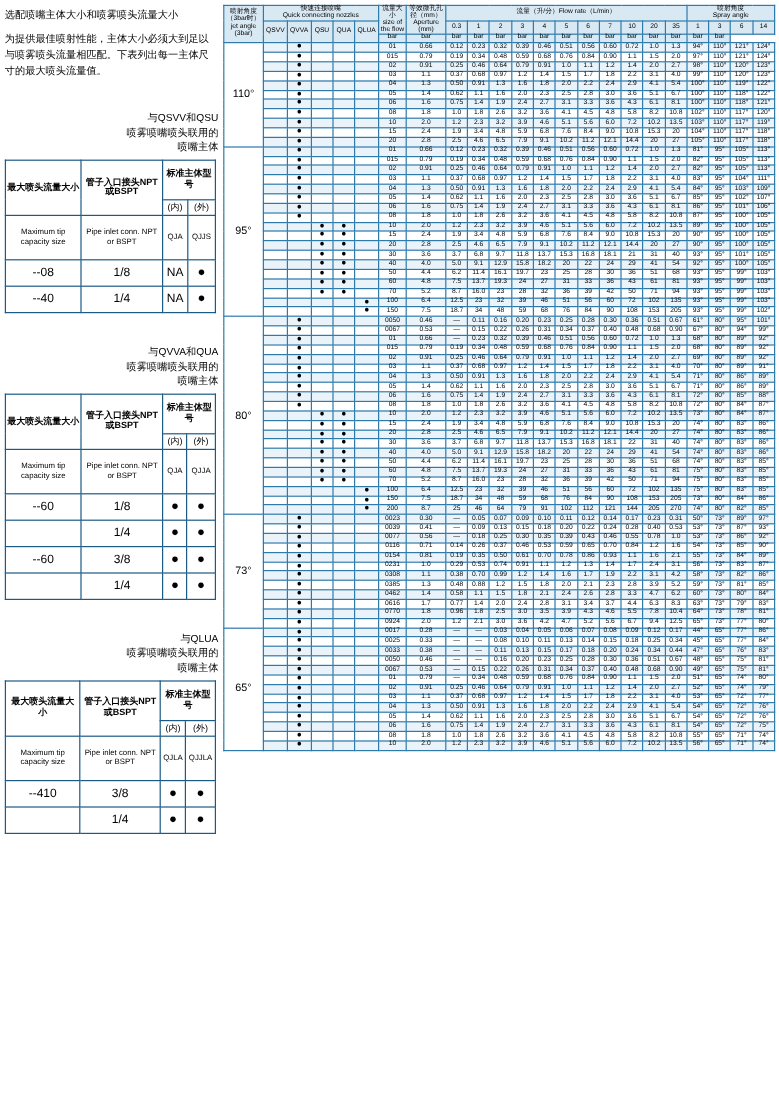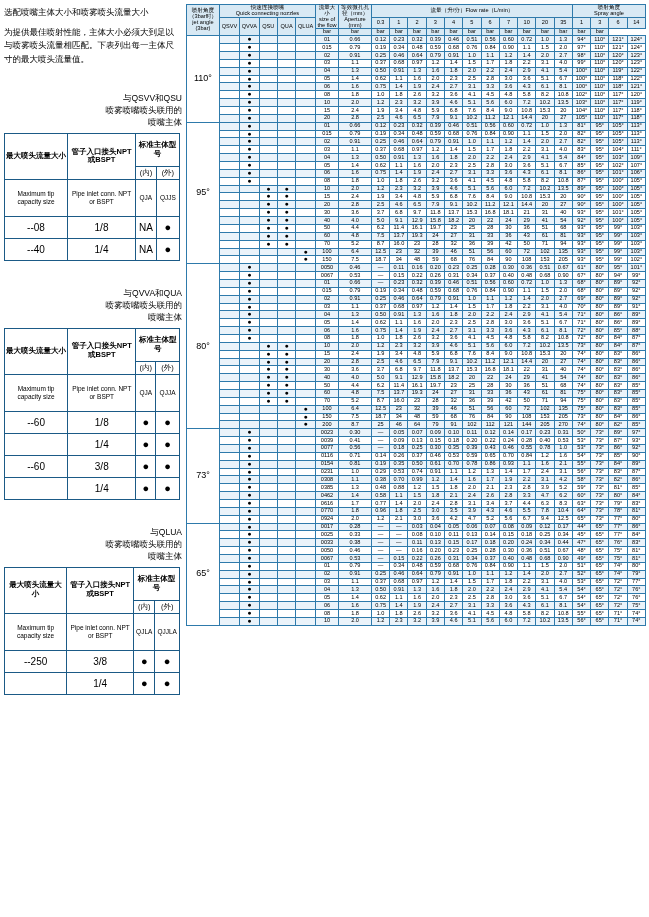--- a/index.html
+++ b/index.html
@@ -123,21 +123,21 @@
             <td>(内)</td>
             <td>(外)</td>
           </tr>
           <tr>
             <td class="hdr2">Maximum tip capacity size</td>
             <td class="hdr2">Pipe inlet conn. NPT or BSPT</td>
             <td class="hdr2">QJLA</td>
             <td class="hdr2">QJJLA</td>
           </tr>
           <tr class="bigrow">
-            <td>--250</td>
+            <td>--410</td>
             <td>3/8</td>
             <td><span class="dot">●</span></td>
             <td><span class="dot">●</span></td>
           </tr>
           <tr class="bigrow">
             <td></td>
             <td>1/4</td>
             <td><span class="dot">●</span></td>
             <td><span class="dot">●</span></td>
           </tr>

